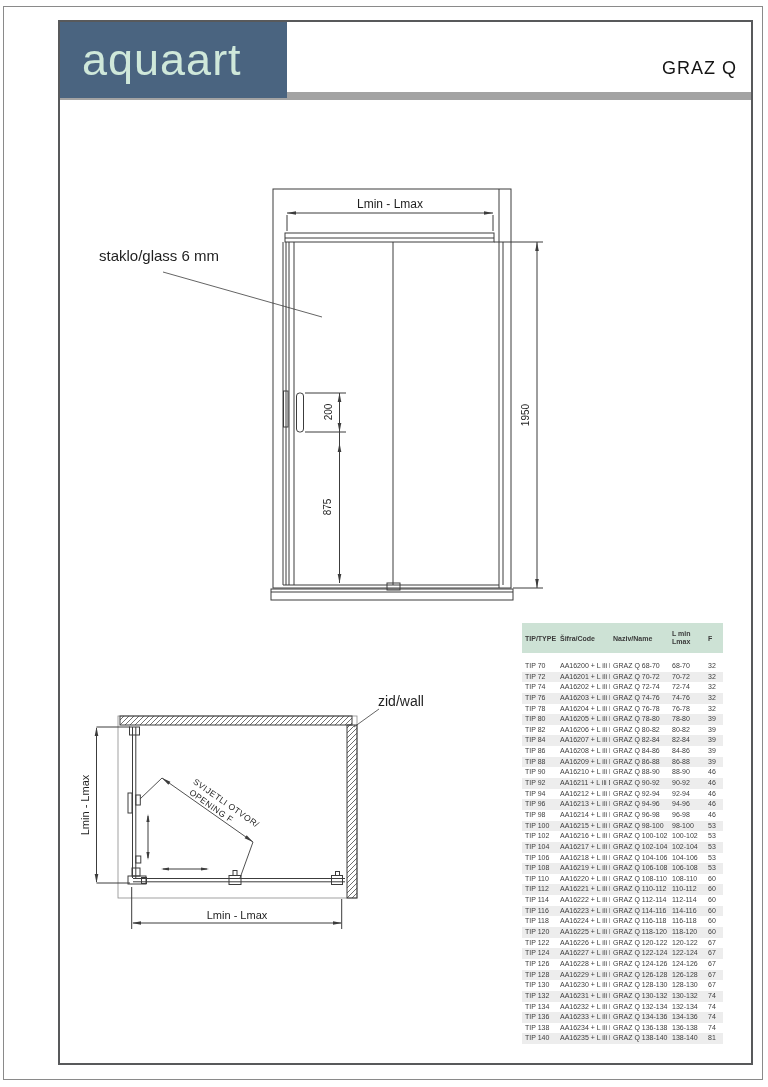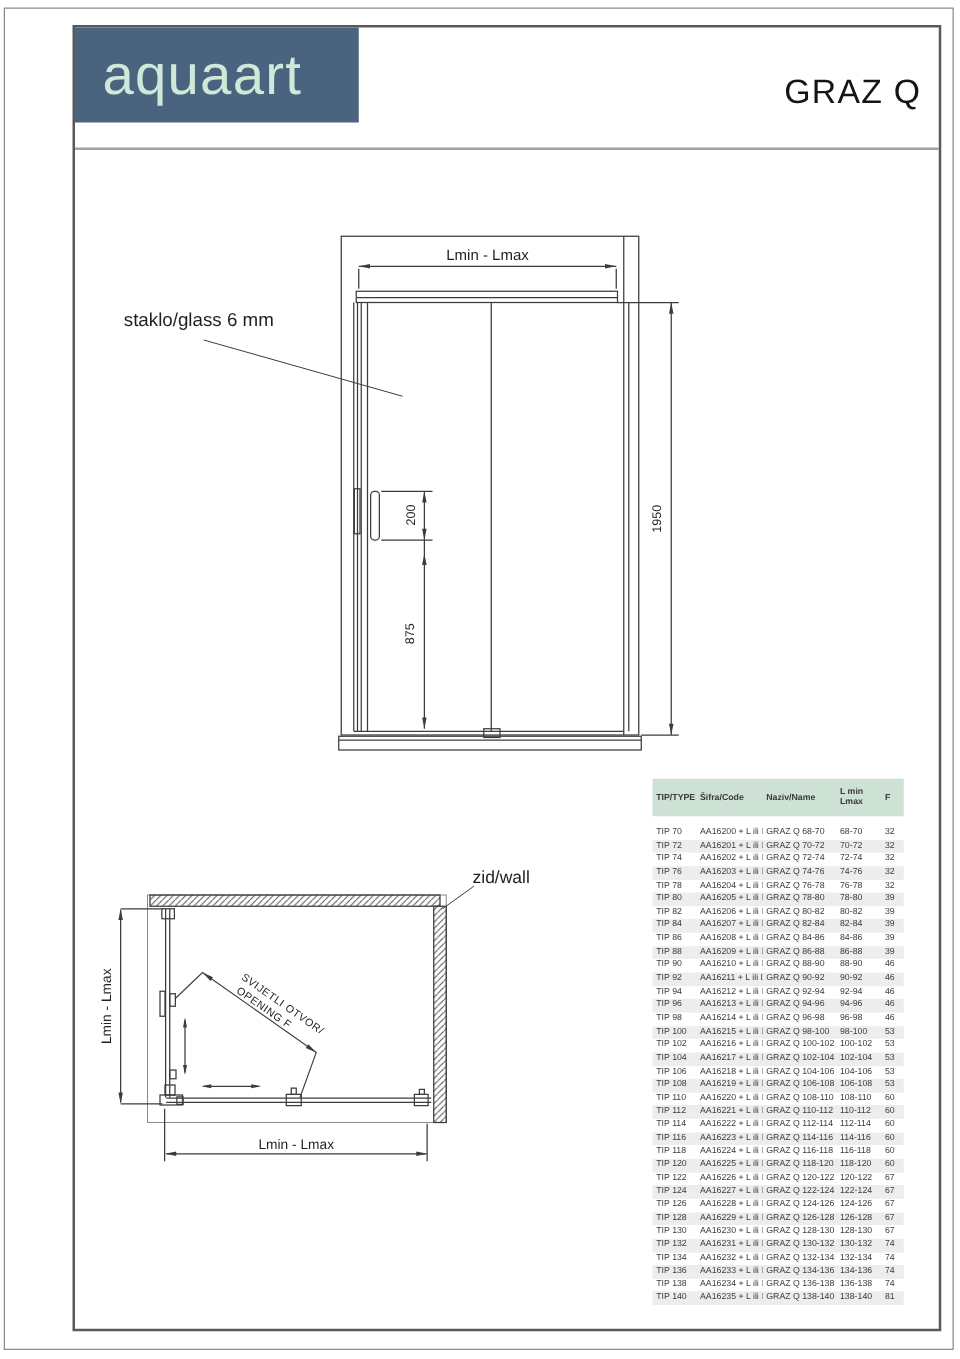--- a/index.html
+++ b/index.html
@@ -1,24 +1,24 @@
 <!DOCTYPE html>
 <html><head>
 <meta charset="utf-8">
 <style>
   html,body{margin:0;padding:0;background:#fff;}
   body{width:768px;height:1087px;font-family:"Liberation Sans",sans-serif;}
   .page{position:relative;width:768px;height:1087px;background:#fff;overflow:hidden;}
   .outer-border{position:absolute;left:3px;top:6px;width:760px;height:1074px;border:1px solid #8a8a8a;box-sizing:border-box;}
   .frame{position:absolute;left:58px;top:20px;width:695px;height:1045px;border:2px solid #58595b;box-sizing:border-box;background:#fff;}
-  .header{position:relative;width:100%;height:98px;border-bottom:2px solid #a3a3a3;box-sizing:border-box;padding-left:11px;}
+  .header{position:relative;width:100%;height:78px;border-bottom:8px solid #a3a3a3;box-sizing:border-box;padding-left:11px;}
   .logo-box{position:absolute;left:0;top:0;width:227px;height:76px;background:#4a6480;color:#cfe8da;
             display:flex;align-items:center;padding-left:22px;box-sizing:border-box;
             font-size:45px;letter-spacing:1px;font-weight:400;}
-  .product-title{position:absolute;right:14px;top:36px;font-size:27px;color:#141414;letter-spacing:1px;}
+  .product-title{position:absolute;right:14px;top:36px;font-size:18px;color:#141414;letter-spacing:1px;}
   svg.drawing{position:absolute;left:0;top:0;width:768px;height:1087px;}
   svg.drawing text{font-family:"Liberation Sans",sans-serif;fill:#1f1f1f;stroke:none;}
   
   .spec-table{position:absolute;left:522px;top:623px;width:201px;font-size:7px;color:#3c3c3c;}
   .t-head{display:grid;grid-template-columns:35px 53px 59px 33px 21px;background:#cde2d5;height:30px;
           align-items:center;font-weight:bold;color:#3a3a3a;}
   .t-head > span{padding-left:3px;}
   .t-head .two-line span{display:block;line-height:8px;}
   .t-head .c-f{padding-left:6px;}
   .t-body{margin-top:8px;}

